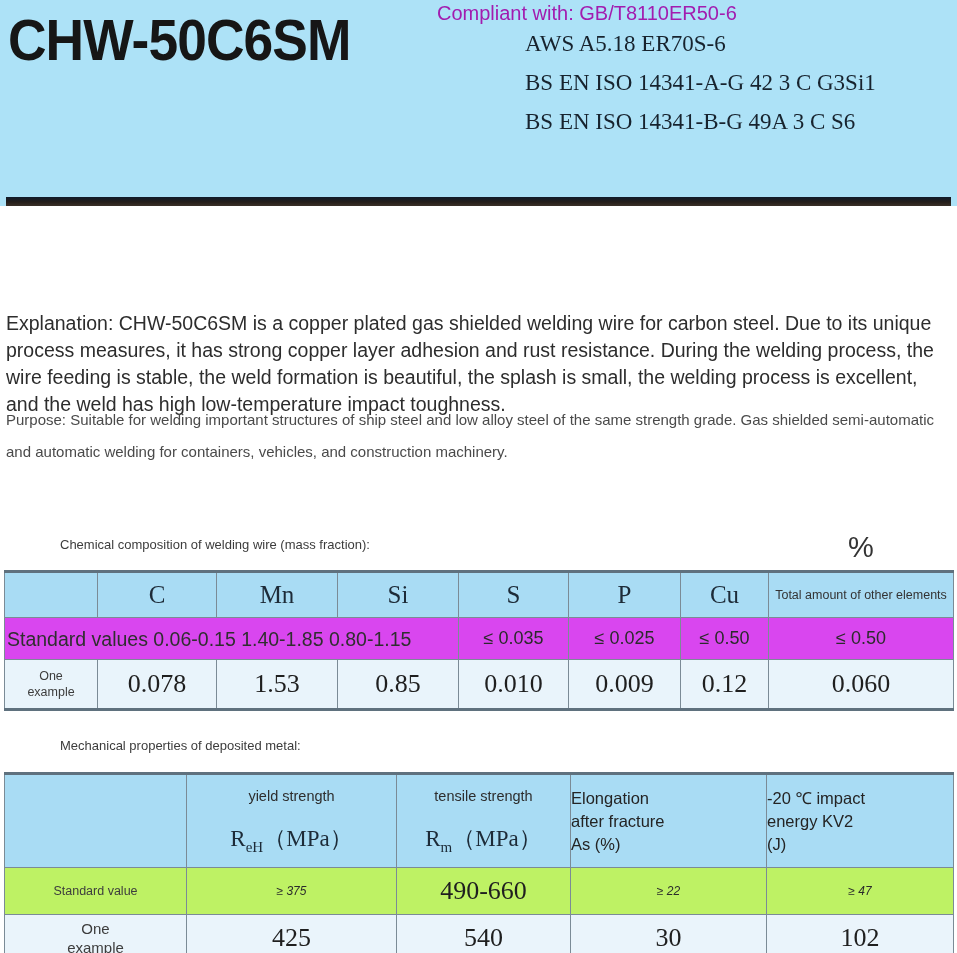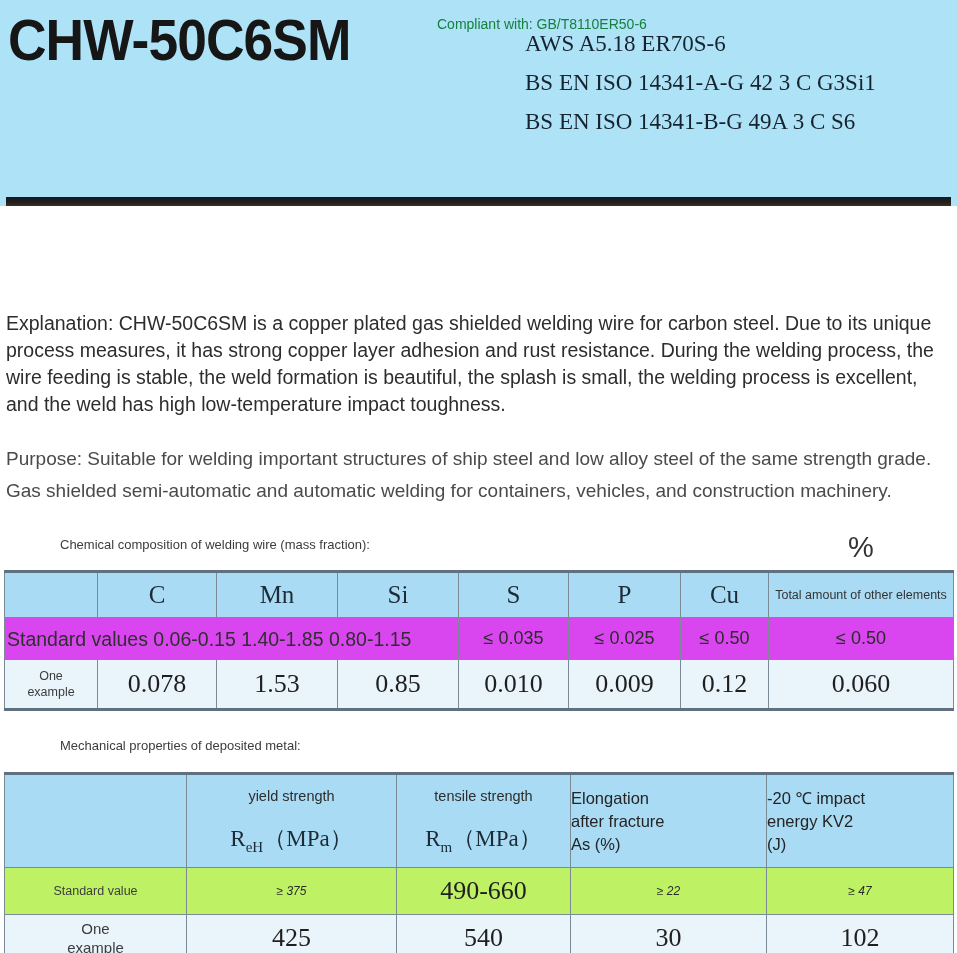--- a/index.html
+++ b/index.html
@@ -34,23 +34,23 @@
     letter-spacing: -1px;
     transform: scaleX(0.92);
     transform-origin: left top;
     color: #161616;
     line-height: 1.1;
     white-space: nowrap;
   }
   .compliant-line {
     position: absolute;
     left: 437px;
-    top: 16px;
-    font-size: 14px;
-    color: #15803d;
+    top: 2px;
+    font-size: 20px;
+    color: #a21caf;
     white-space: nowrap;
   }
   .std-list {
     position: absolute;
     left: 525px;
     top: 32px;
     width: 430px;
   }
   .std-line {
     font-family: "Liberation Serif", serif;
@@ -76,23 +76,23 @@
     top: 310px;
     width: 944px;
     font-size: 19.5px;
     line-height: 27px;
     color: #2d2d2d;
     text-align: left;
   }
   .purpose {
     position: absolute;
     left: 6px;
-    top: 443px;
+    top: 404px;
     width: 944px;
-    font-size: 19px;
+    font-size: 15px;
     line-height: 32px;
     color: #4a4a4a;
   }
 
   
   .caption {
     position: absolute;
     font-size: 13px;
     color: #3c3c3c;
     white-space: nowrap;

